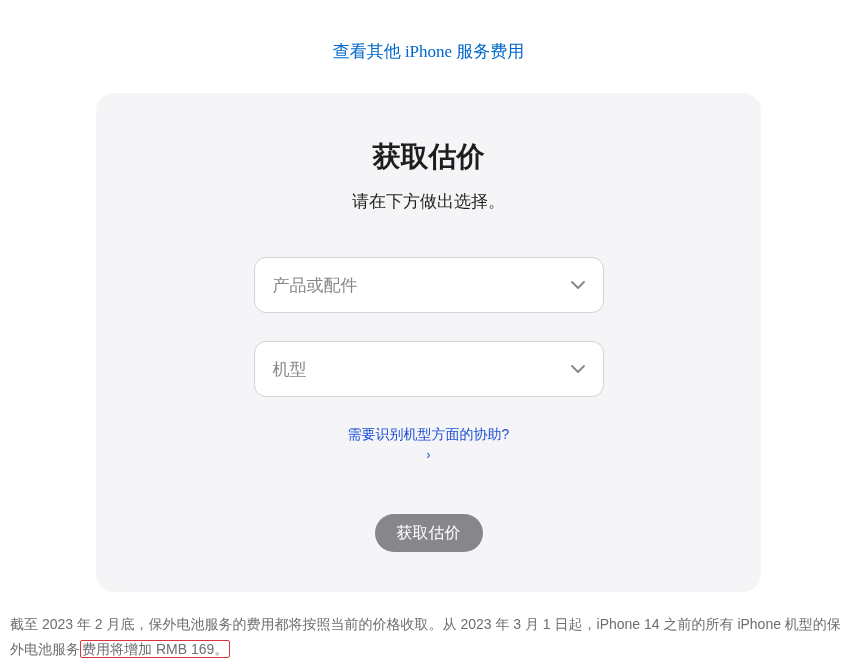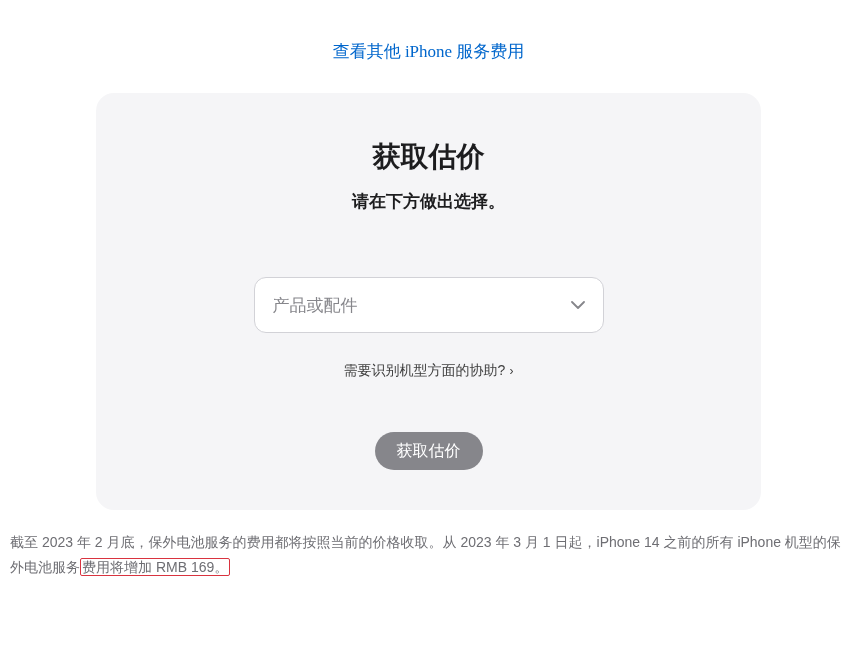--- a/index.html
+++ b/index.html
@@ -35,22 +35,21 @@
     }
     .card-title {
       font-size: 28px;
       font-weight: 600;
       color: #1d1d1f;
       margin-bottom: 14px;
     }
     .card-subtitle {
       font-size: 17px;
       color: #1d1d1f;
-      margin-bottom: 64px;
-      font-weight: bold;
+      margin-bottom: 44px;
     }
     .select-wrap {
       width: 350px;
       margin: 8px auto 28px auto;
       position: relative;
       border-radius: 10px;
     }
     .select-box {
       width: 100%;
       height: 56px;
@@ -75,25 +74,26 @@
       height: 8px;
       pointer-events: none;
     }
     .chevron svg {
       display: block;
     }
     .help-link {
       display: inline-flex;
       align-items: center;
       gap: 4px;
-      color: #404040;
+      color: #1d4ed8;
       text-decoration: none;
       font-size: 14px;
       margin-top: -8px;
       margin-bottom: 52px;
+      flex-direction: column;
     }
     .help-link .arrow {
       font-size: 12px;
     }
     .submit-btn {
       background: #86868b;
       color: #fff;
       border: none;
       border-radius: 22px;
       height: 38px;
@@ -132,20 +132,30 @@
     <div class="select-box">
       <span>产品或配件</span>
       <span class="chevron">
         <svg width="14" height="8" viewBox="0 0 14 8">
             <path d="M1 1 L7 7 L13 1" stroke="#86868b" stroke-width="1.8" fill="none" stroke-linecap="round" stroke-linejoin="round"></path>
           </svg>
       </span>
     </div>
   </div>
 
+  <div class="select-wrap">
+    <div class="select-box">
+      <span>机型</span>
+      <span class="chevron">
+        <svg width="14" height="8" viewBox="0 0 14 8">
+            <path d="M1 1 L7 7 L13 1" stroke="#86868b" stroke-width="1.8" fill="none" stroke-linecap="round" stroke-linejoin="round"></path>
+          </svg>
+      </span>
+    </div>
+  </div>
 
   <a href="#" class="help-link">
     <span>需要识别机型方面的协助?</span>
     <span class="arrow">›</span>
   </a>
 
   <div>
     <button class="submit-btn">获取估价</button>
   </div>
 </div>

